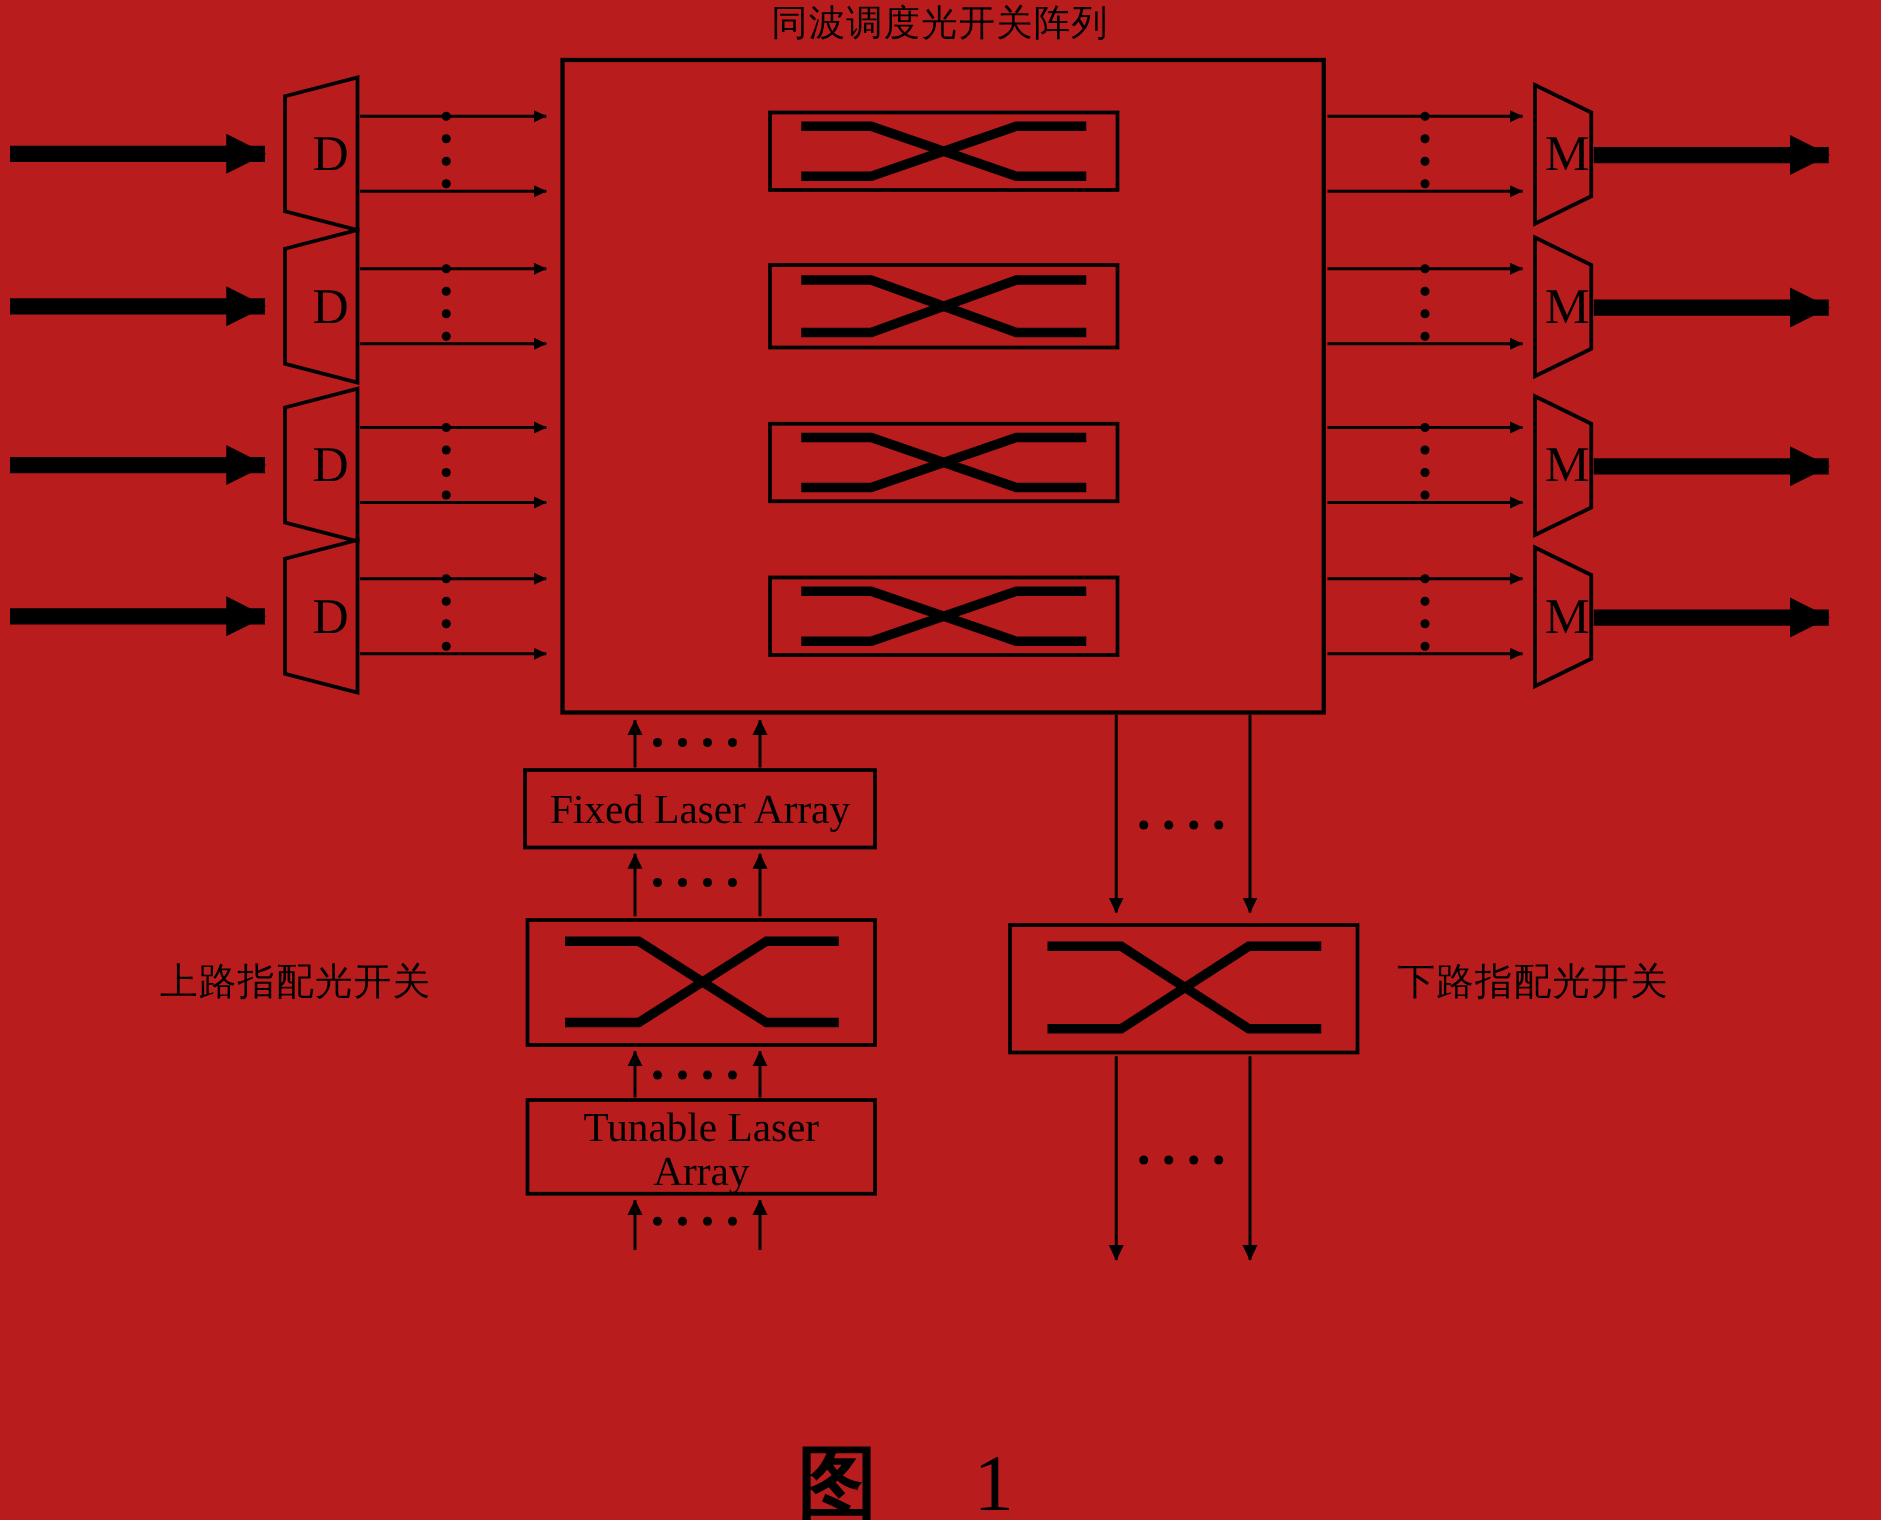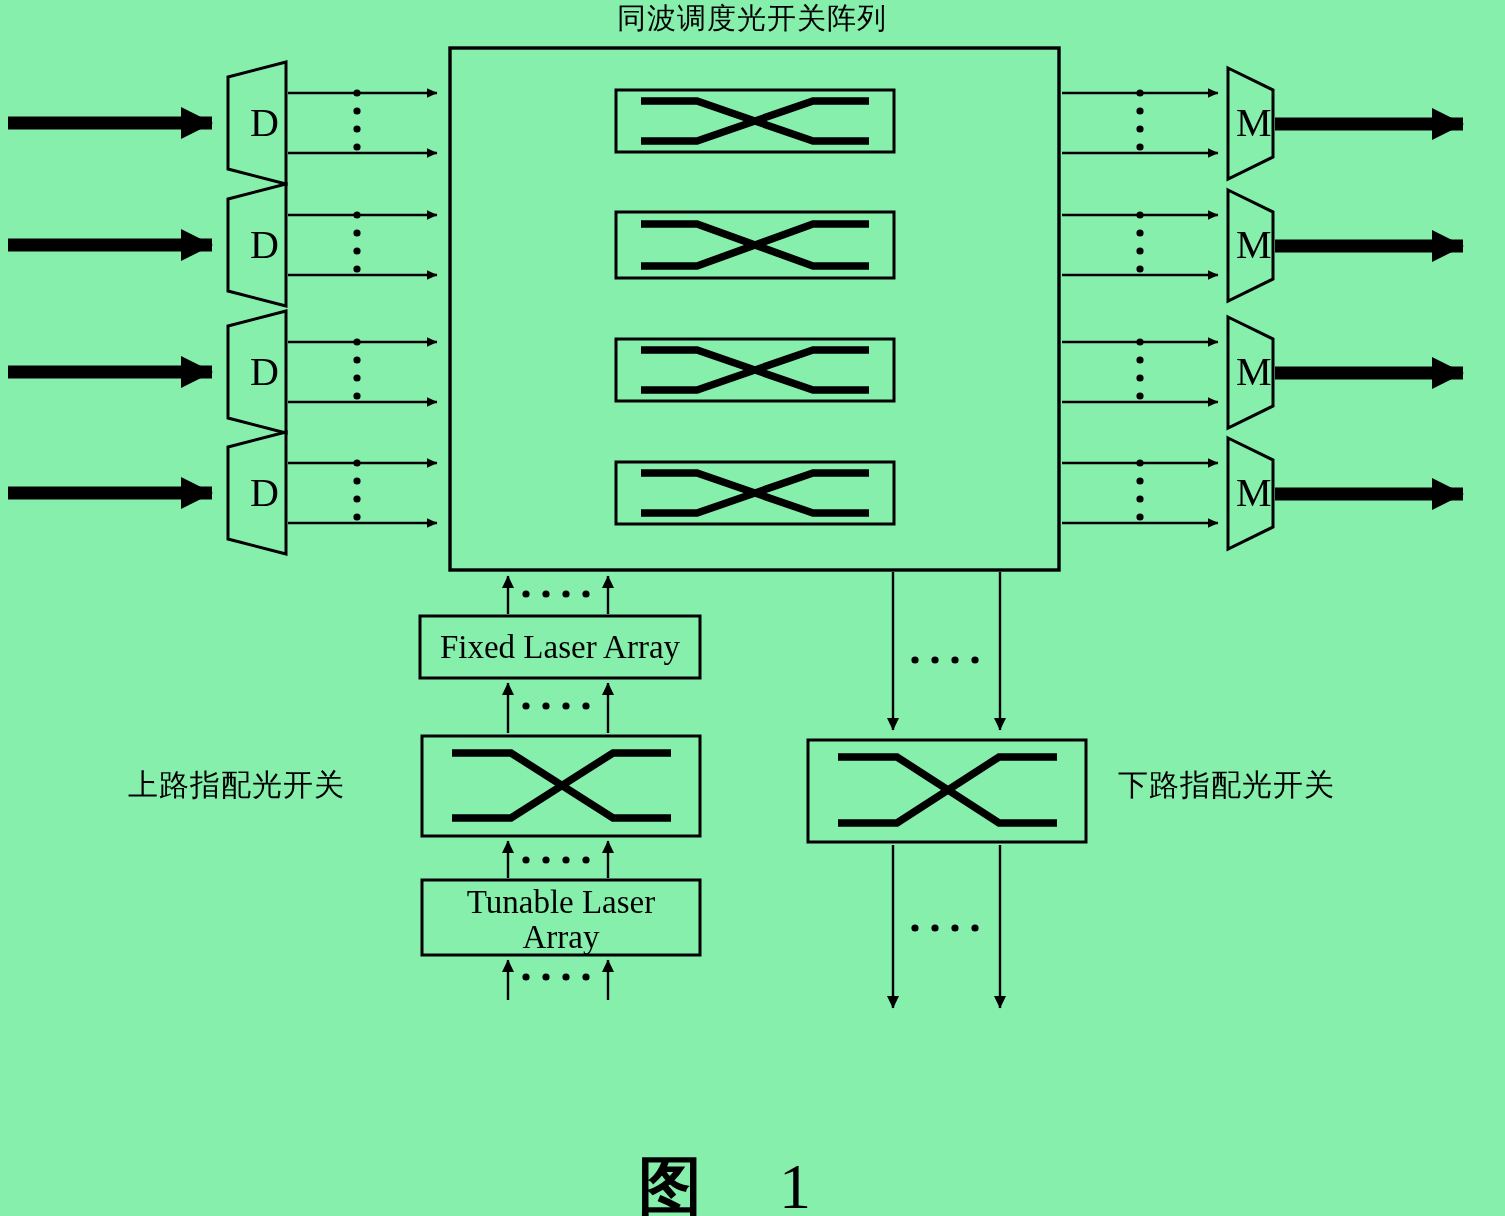--- a/index.html
+++ b/index.html
@@ -7,21 +7,21 @@
     padding: 0;
     background: #ffffff;
   }
   body {
     font-family: "Liberation Serif", serif;
   }
   #figure-root {
     position: relative;
     width: 1505px;
     height: 1216px;
-    background: #86efac;
+    background: #b91c1c;
     overflow: hidden;
   }
   svg#diagram {
     display: block;
     width: 1505px;
     height: 1216px;
   }
   .cjk-label {
     font-family: "DejaVu Sans", sans-serif;
     font-size: 30px;

